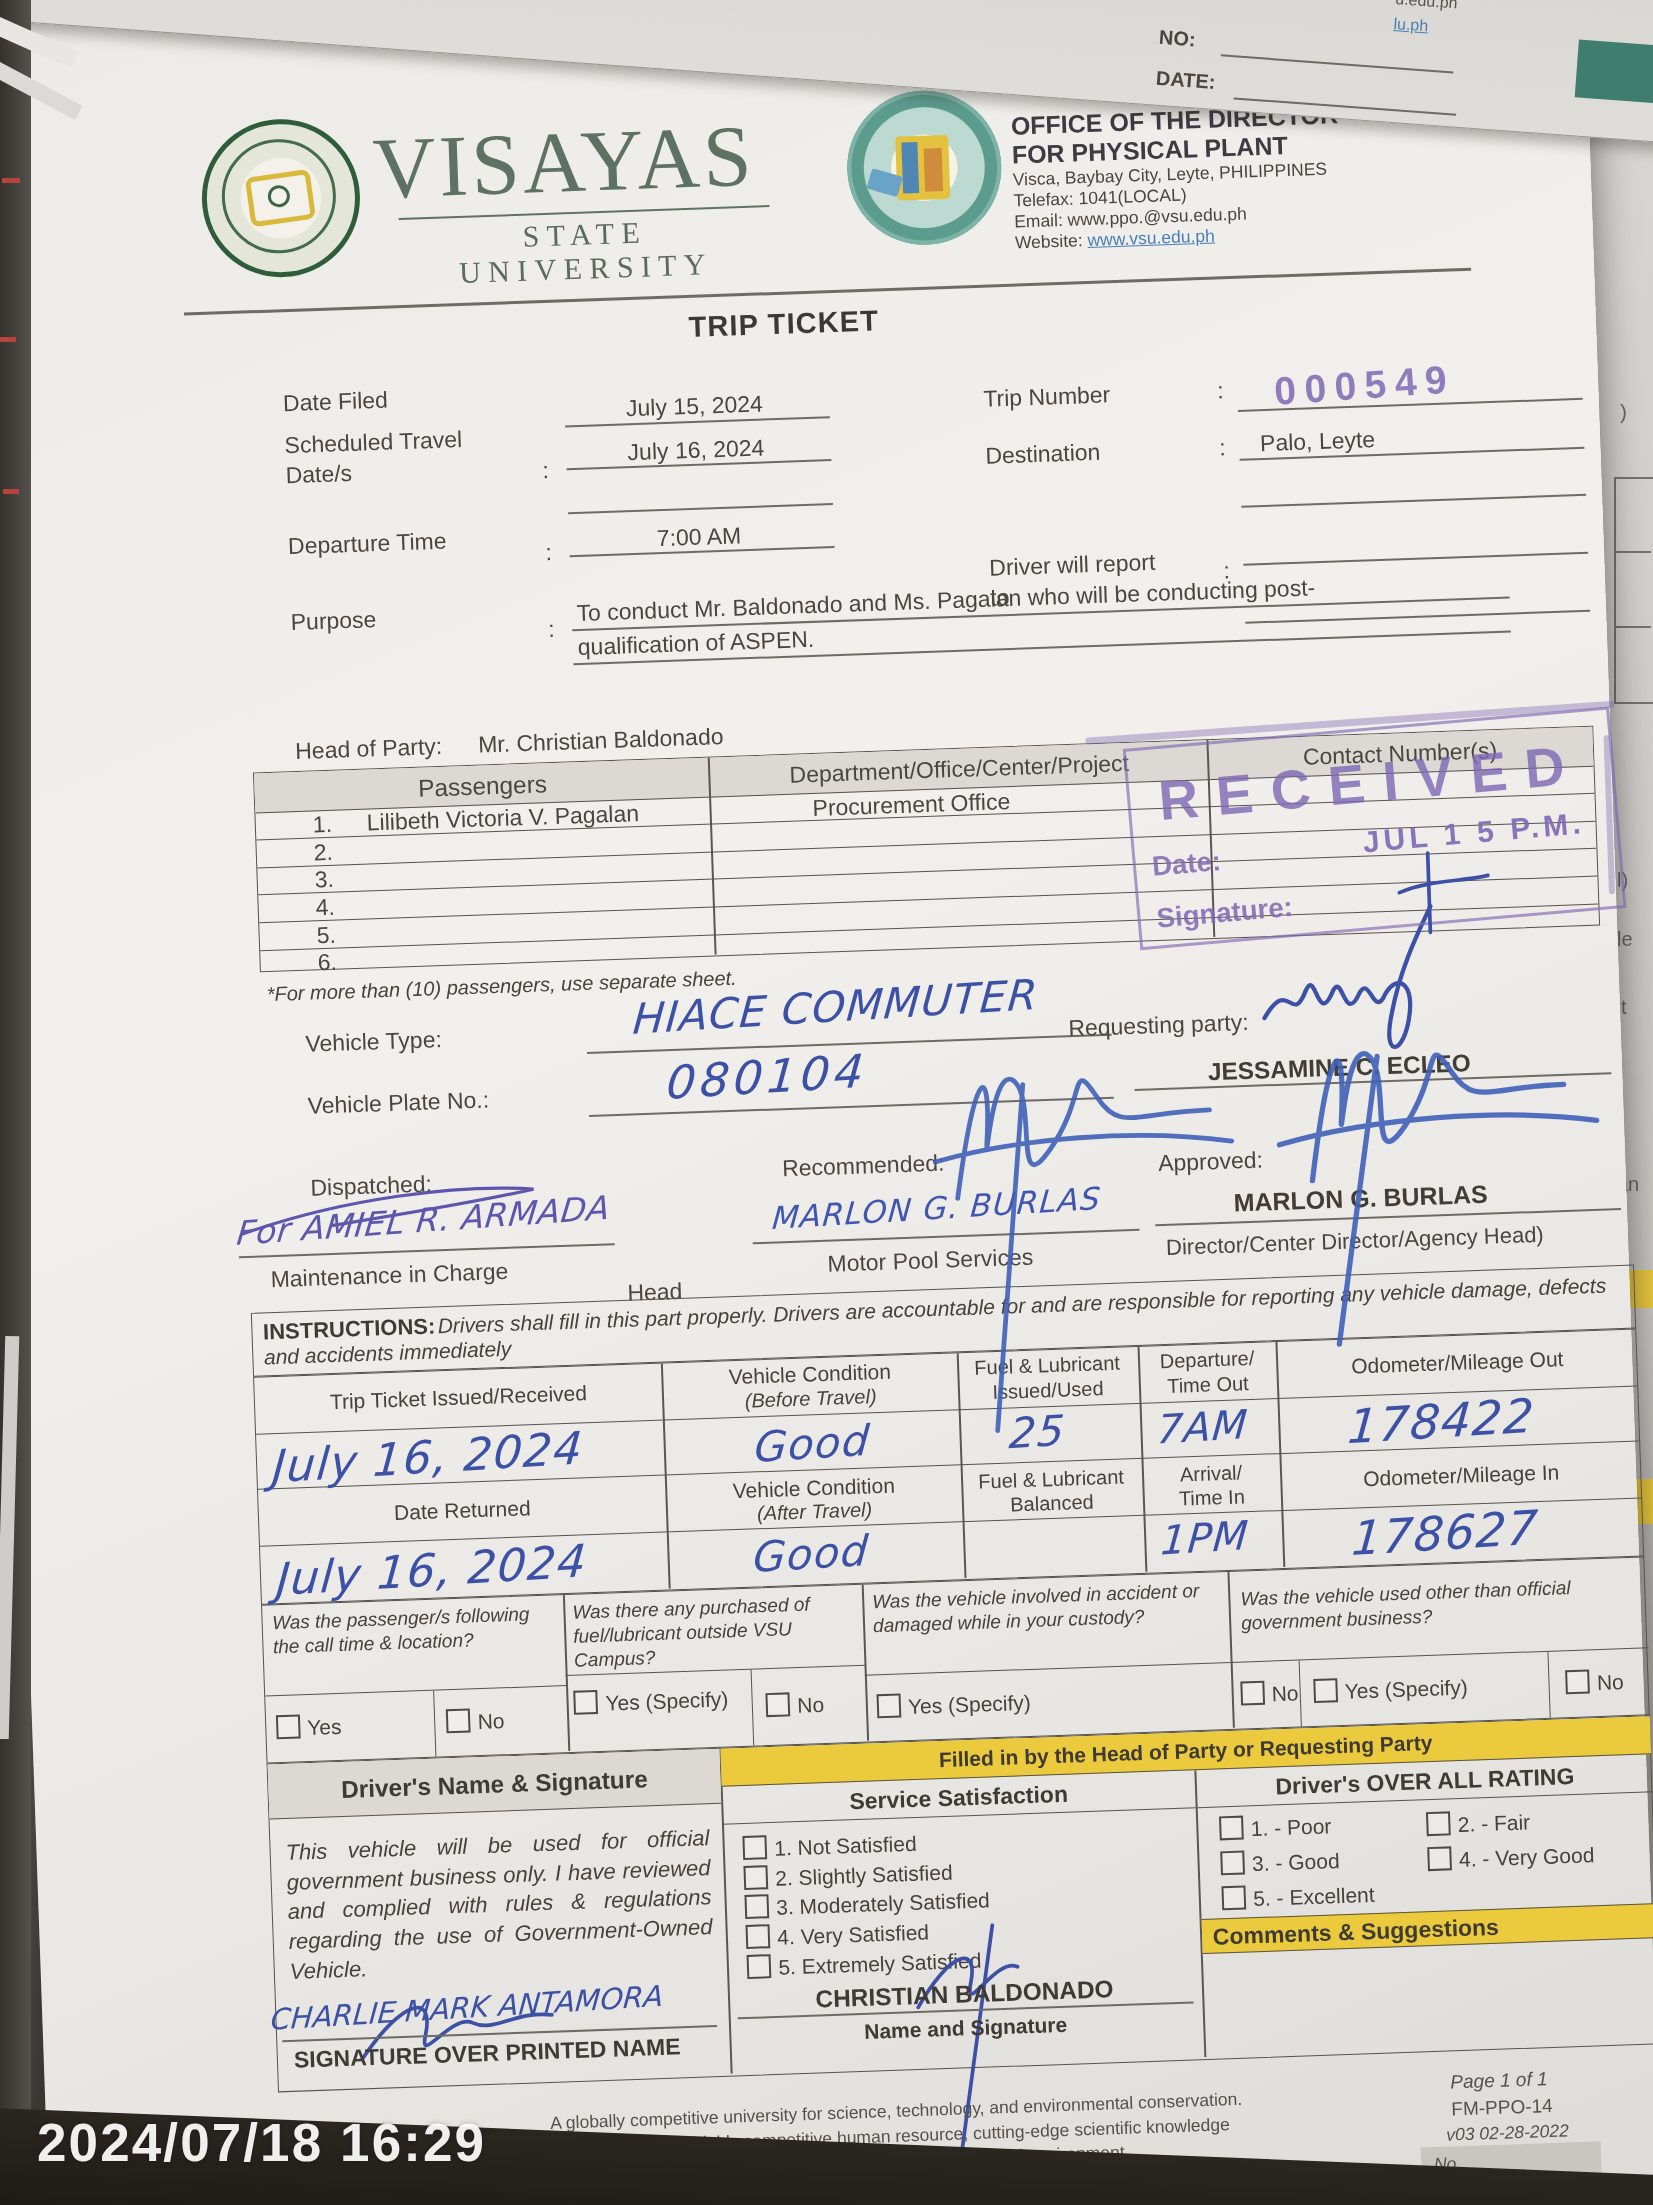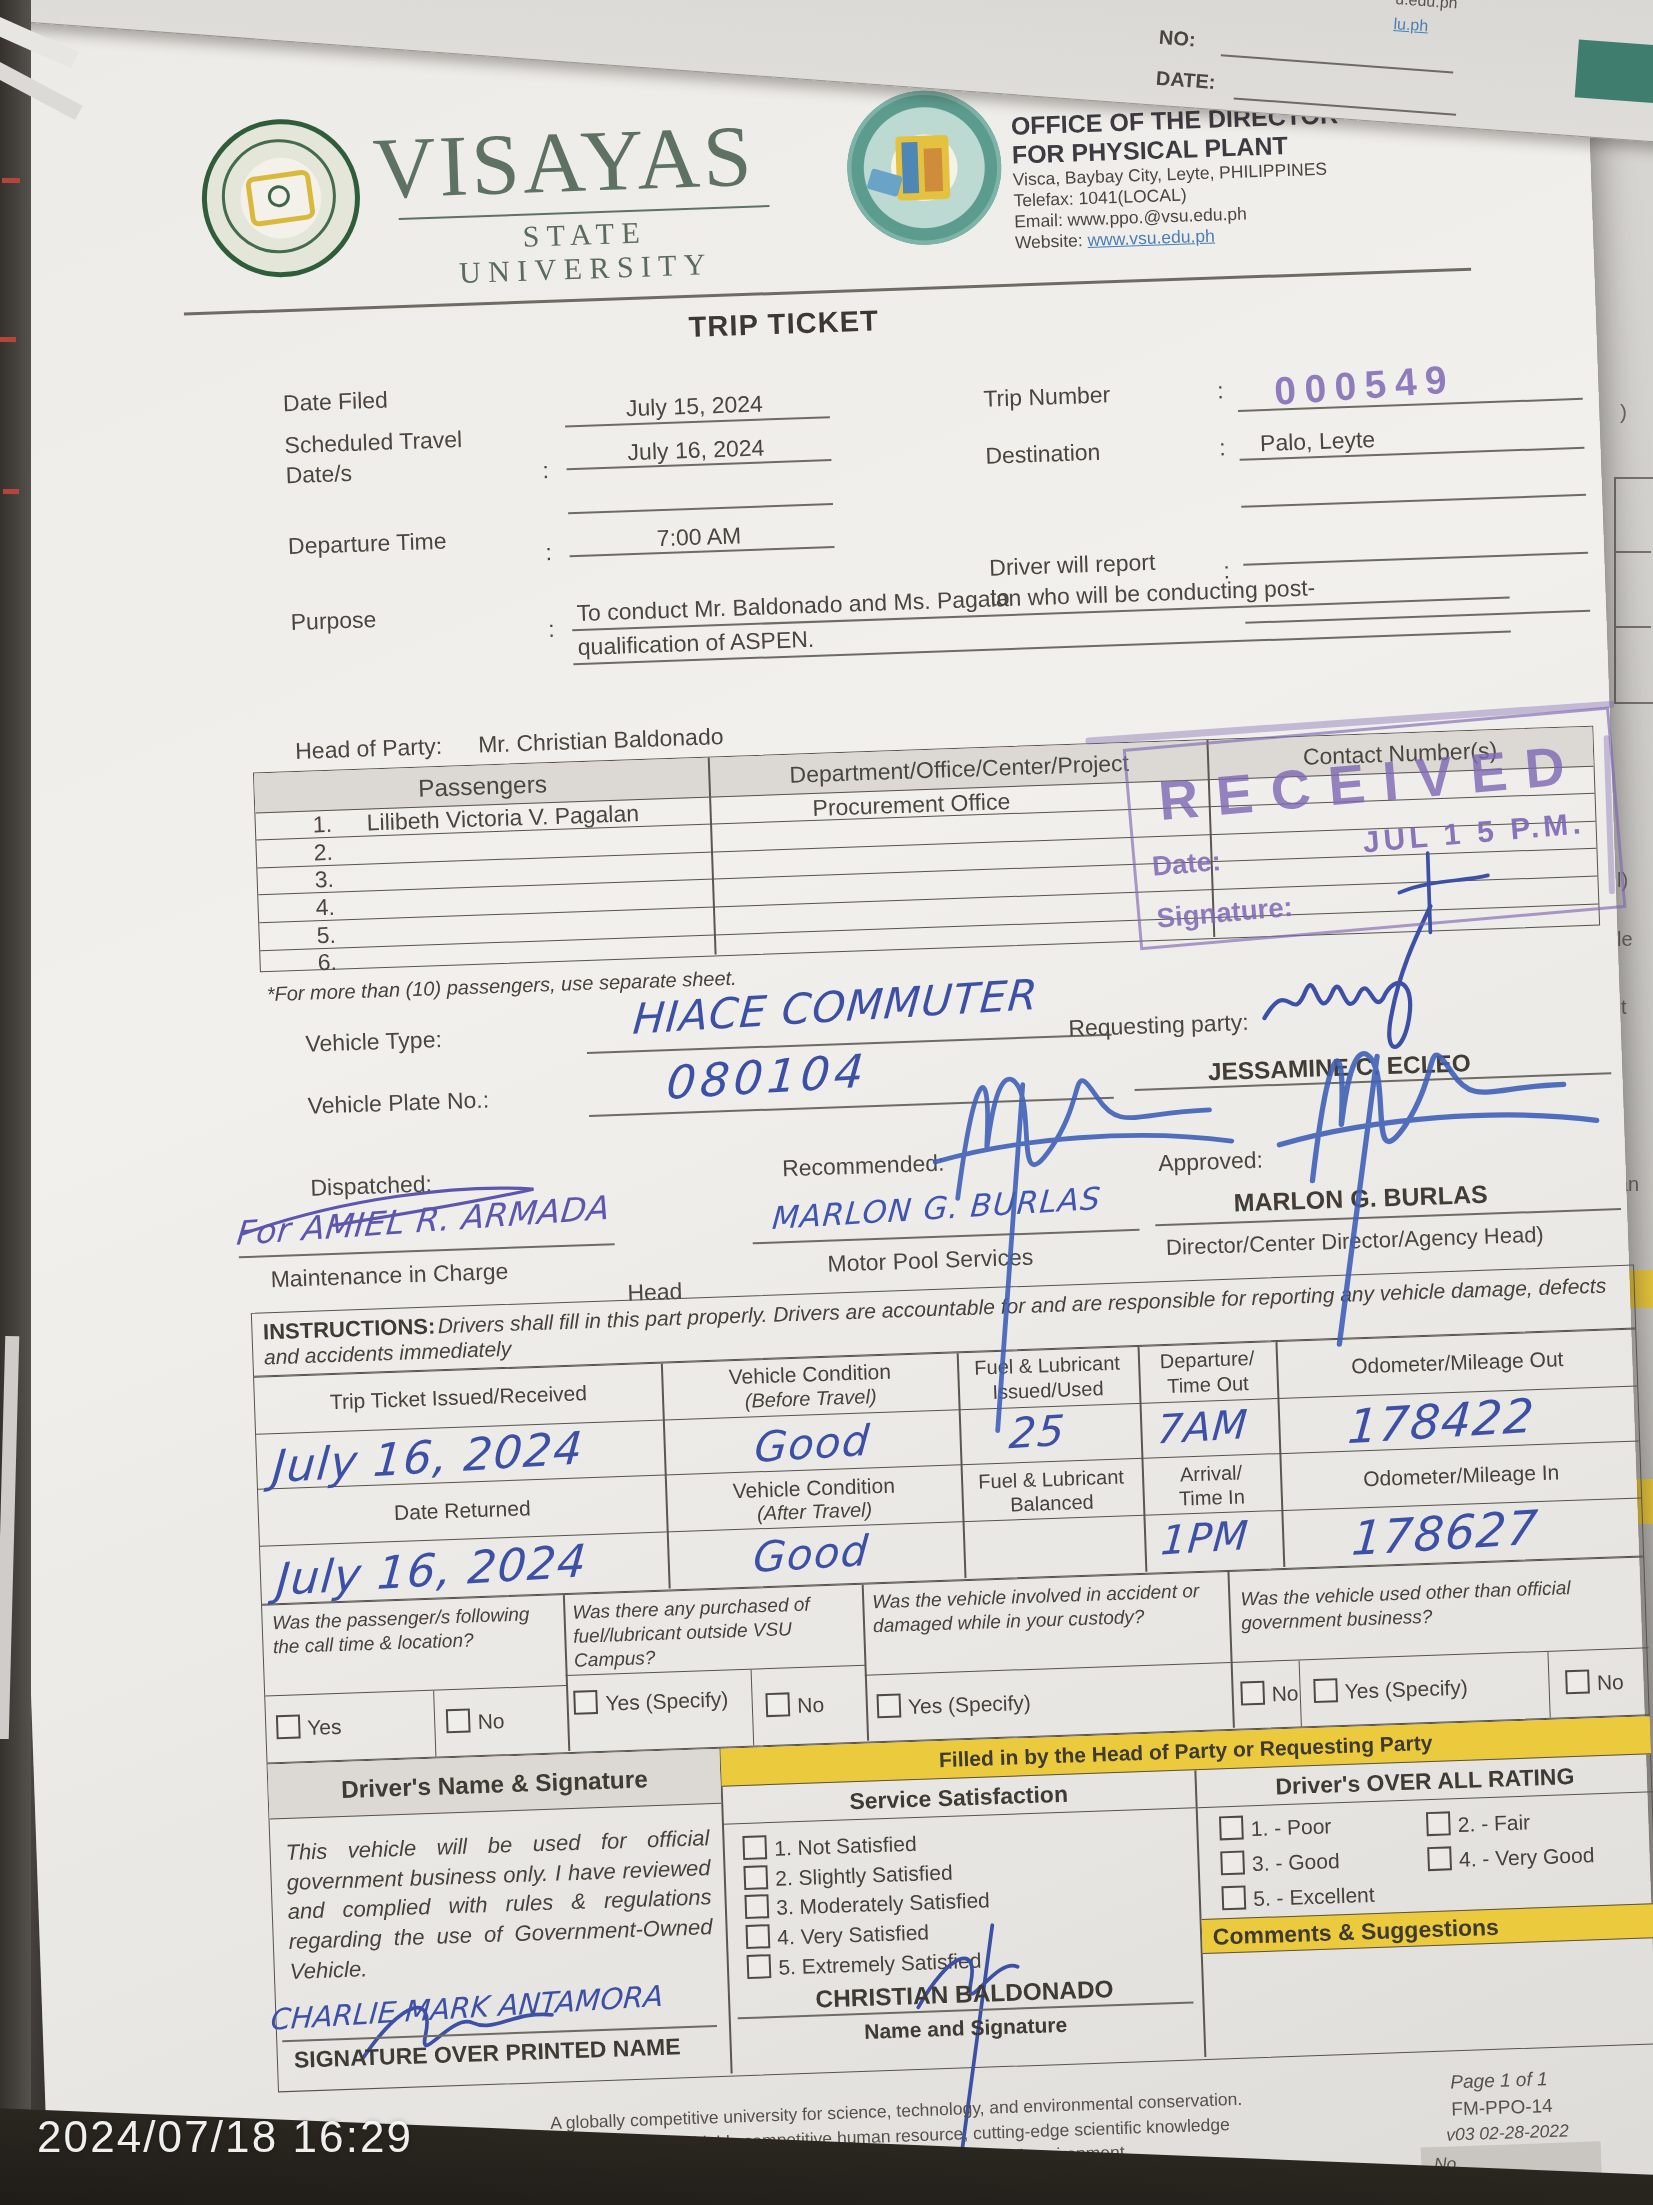--- a/index.html
+++ b/index.html
@@ -29,21 +29,21 @@
   .grayhead{background:#dcd9d4;}
   .cell{position:absolute;border:1.6px solid #57524c;box-sizing:border-box;}
   .q{font-size:19px;font-style:italic;color:#46413b;line-height:1.25;}
   .cbl{font-size:21px;color:#46413b;}
   
   .stamp{color:#7e68b4;}
   #stamp-box{left:1129px;top:779px;width:482px;height:196px;border:3.7px solid rgba(126,104,180,.65);transform:rotate(-3deg);z-index:5;}
   .smudge{background:rgba(126,104,180,.4);border-radius:3.2px;}
   
   .foot{font-size:17.5px;color:#55504a;}
-  #timestamp{left:37px;top:2112px;font-size:44px;color:rgba(255,255,255,.93);z-index:9;letter-spacing:2.1px;text-shadow:0 0 5.3px rgba(0,0,0,.25);}
+  #timestamp{left:37px;top:2112px;font-size:53px;color:rgba(255,255,255,.93);z-index:9;letter-spacing:2.1px;text-shadow:0 0 5.3px rgba(0,0,0,.25);font-weight:bold;}
   svg{overflow:visible;}
 </style>
 </head>
 <body>
 
 <div id="scene">
 
   <div class="abs" id="right-sliver">
     <div class="abs" style="left:56px;top:400px;font-size:21px;color:#6b665f;">)</div>
     <div class="abs" style="left:50px;top:477px;width:37px;height:223px;border:2.1px solid #77726c;border-right:none;"></div>

